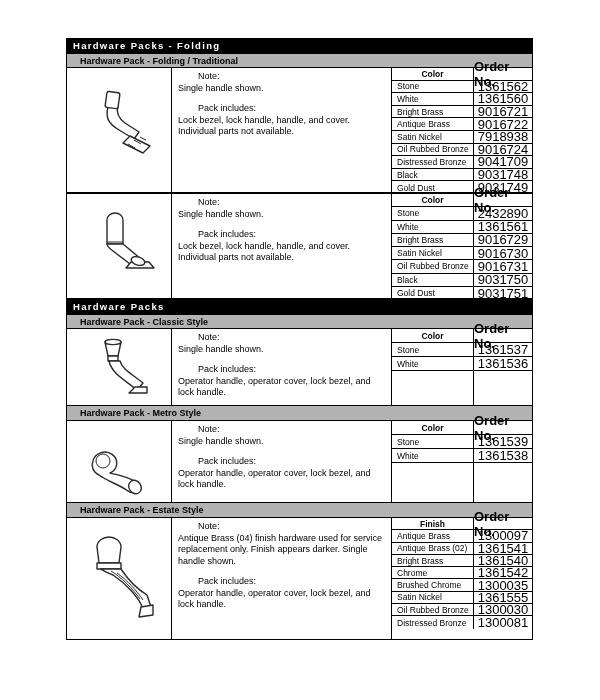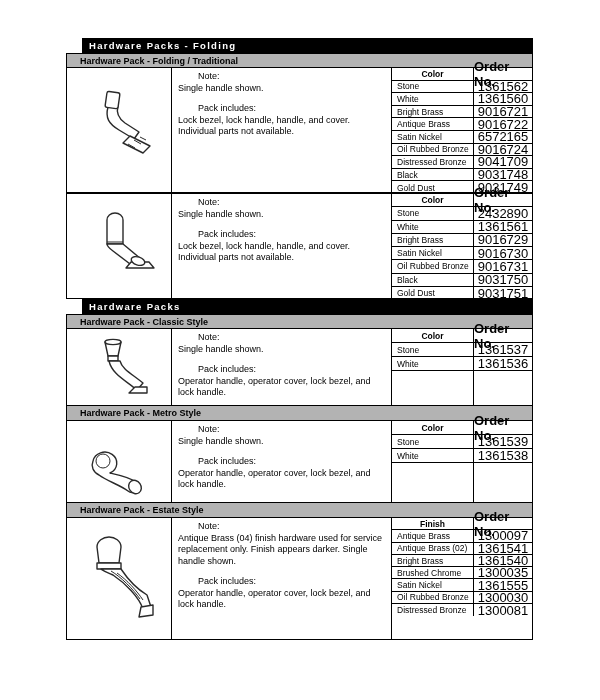--- a/index.html
+++ b/index.html
@@ -1,20 +1,20 @@
 <!DOCTYPE html>
 <html><head>
 <meta charset="utf-8">
 <style>
   html,body{margin:0;padding:0;background:#fff;}
   body{width:600px;height:700px;position:relative;font-family:"Liberation Sans",sans-serif;color:#000;}
   .page{position:absolute;left:66px;top:38px;width:467px;}
 
   .main-bar{background:#000;color:#fff;height:15px;display:flex;align-items:center;
-            padding-left:7px;font-size:9.5px;font-weight:bold;letter-spacing:1.3px;box-sizing:border-box;margin-left:16px;}
+            padding-left:7px;font-size:9.5px;font-weight:bold;letter-spacing:1.3px;box-sizing:border-box;}
   .sec-bar{background:#b3b3b3;height:14px;display:flex;align-items:center;padding-left:13px;
            font-size:9px;font-weight:bold;border:1px solid #000;border-bottom:none;box-sizing:border-box;}
   .sec-table + .sec .sec-bar, .sec + .sec .sec-bar{border-top:none;}
 
   .sec-table{display:flex;border:1px solid #000;box-sizing:border-box;height:var(--th);background:#fff;}
   .cell-img{width:105px;border-right:1px solid #000;box-sizing:border-box;display:flex;
             align-items:center;justify-content:center;}
   .cell-note{flex:1;border-right:1px solid #000;box-sizing:border-box;padding:3px 6px;
              font-size:9px;line-height:11.5px;}
   .cell-note .b{font-weight:normal;margin-left:20px;}
@@ -79,21 +79,21 @@
         <div class="crow">
             <span class="cname">Bright Brass</span>
             <span class="cord">9016721</span>
           </div>
         <div class="crow">
             <span class="cname">Antique Brass</span>
             <span class="cord">9016722</span>
           </div>
         <div class="crow">
             <span class="cname">Satin Nickel</span>
-            <span class="cord">6572165</span>
+            <span class="cord">7918938</span>
           </div>
         <div class="crow">
             <span class="cname">Oil Rubbed Bronze</span>
             <span class="cord">9016724</span>
           </div>
         <div class="crow">
             <span class="cname">Distressed Bronze</span>
             <span class="cord">9041709</span>
           </div>
         <div class="crow">
@@ -281,20 +281,24 @@
           </div>
         <div class="crow">
             <span class="cname">Antique Brass (02)</span>
             <span class="cord">1361541</span>
           </div>
         <div class="crow">
             <span class="cname">Bright Brass</span>
             <span class="cord">1361540</span>
           </div>
         <div class="crow">
+            <span class="cname">Chrome</span>
+            <span class="cord">1361542</span>
+          </div>
+        <div class="crow">
             <span class="cname">Brushed Chrome</span>
             <span class="cord">1300035</span>
           </div>
         <div class="crow">
             <span class="cname">Satin Nickel</span>
             <span class="cord">1361555</span>
           </div>
         <div class="crow">
             <span class="cname">Oil Rubbed Bronze</span>
             <span class="cord">1300030</span>

